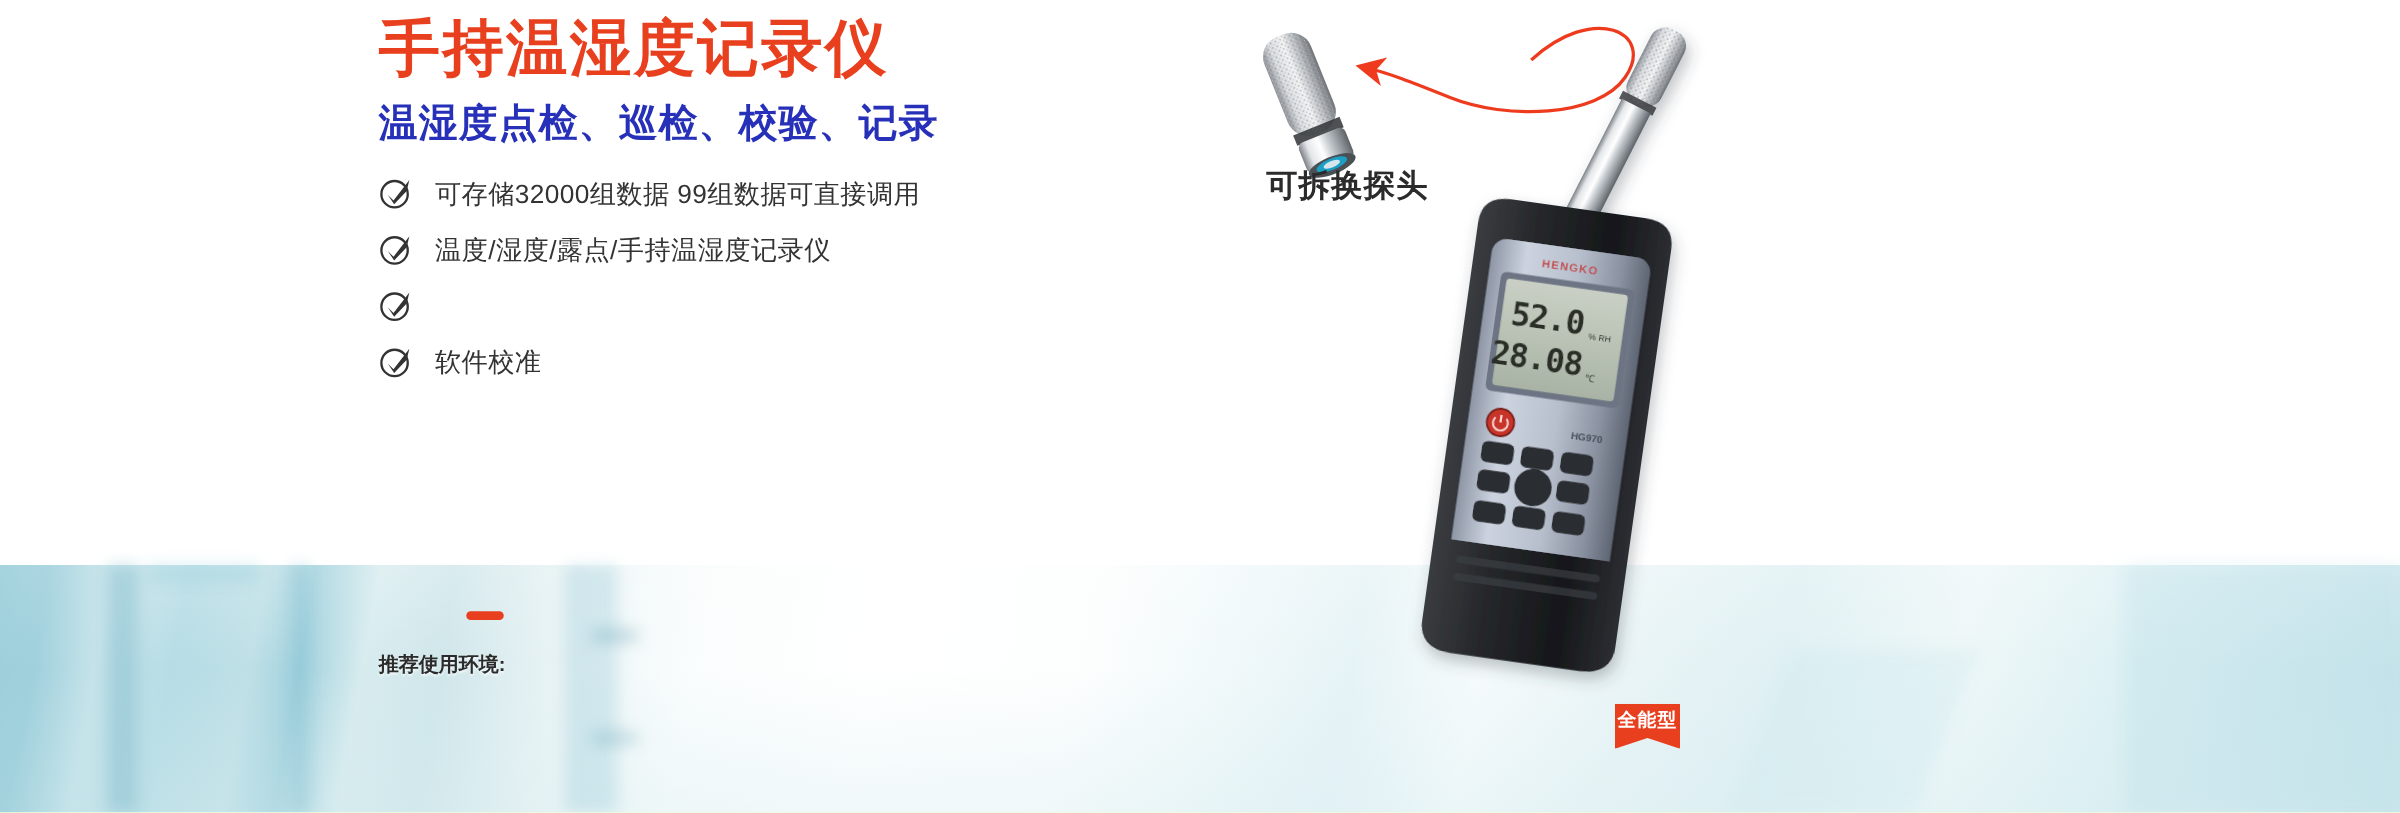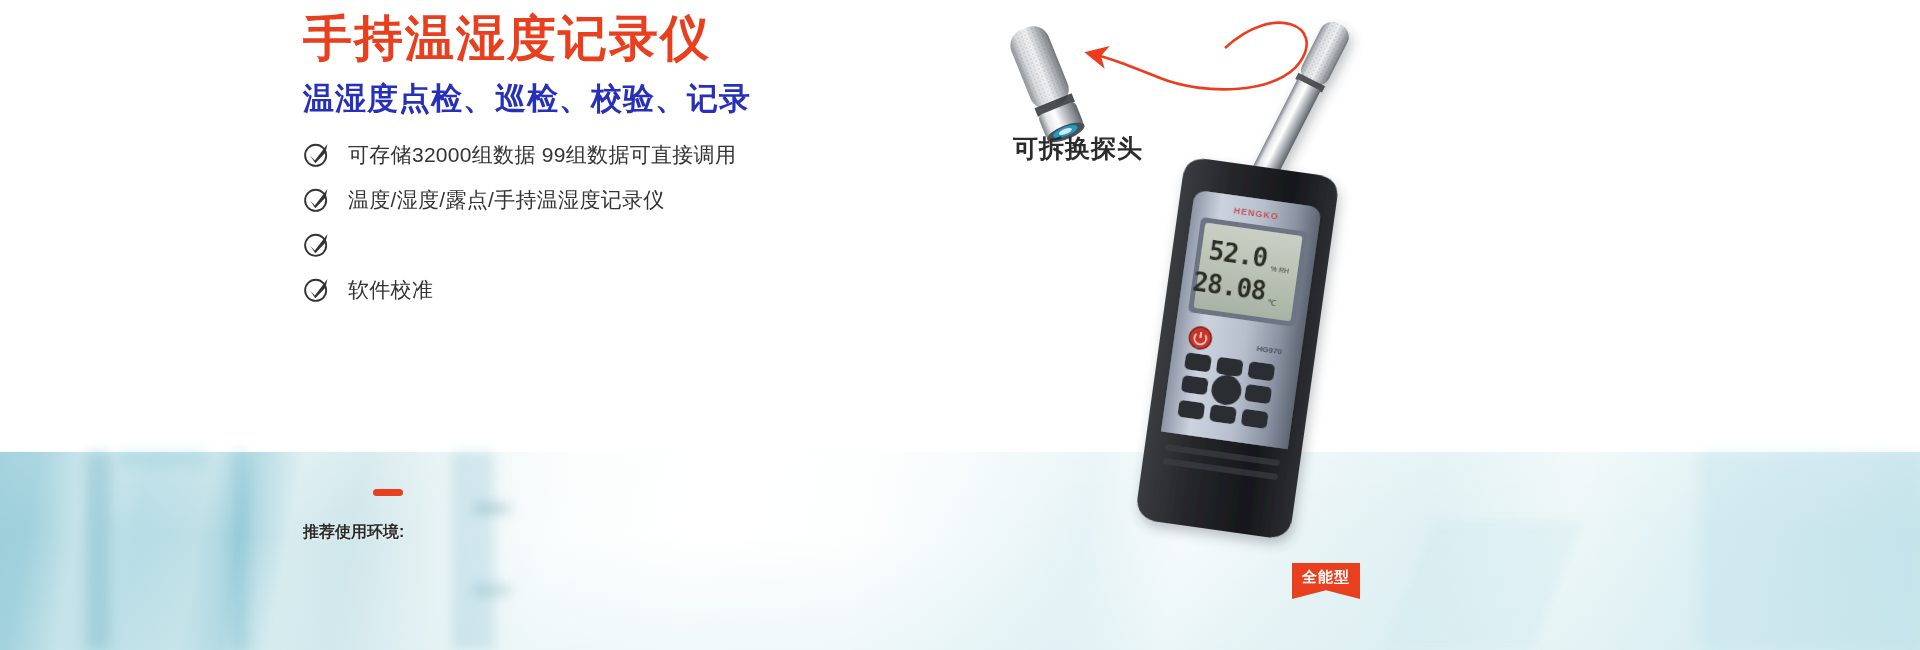--- a/index.html
+++ b/index.html
@@ -137,21 +137,21 @@
     font-size: 25px;
     font-weight: bold;
     color: #2b2b2b;
     letter-spacing: 1px;
     white-space: nowrap;
     margin-left: 28px;
   }
   .badge {
     position: absolute;
     left: 1292px; top: 563px;
-    width: 68px; height: 36px;
+    width: 52px; height: 36px;
     background: #e8401f;
     color: #ffffff;
     font-size: 15px;
     font-weight: bold;
     letter-spacing: 1px;
     text-align: center;
     line-height: 28px;
     clip-path: polygon(0 0, 100% 0, 100% 100%, 50% 76%, 0 100%);
   }
 

